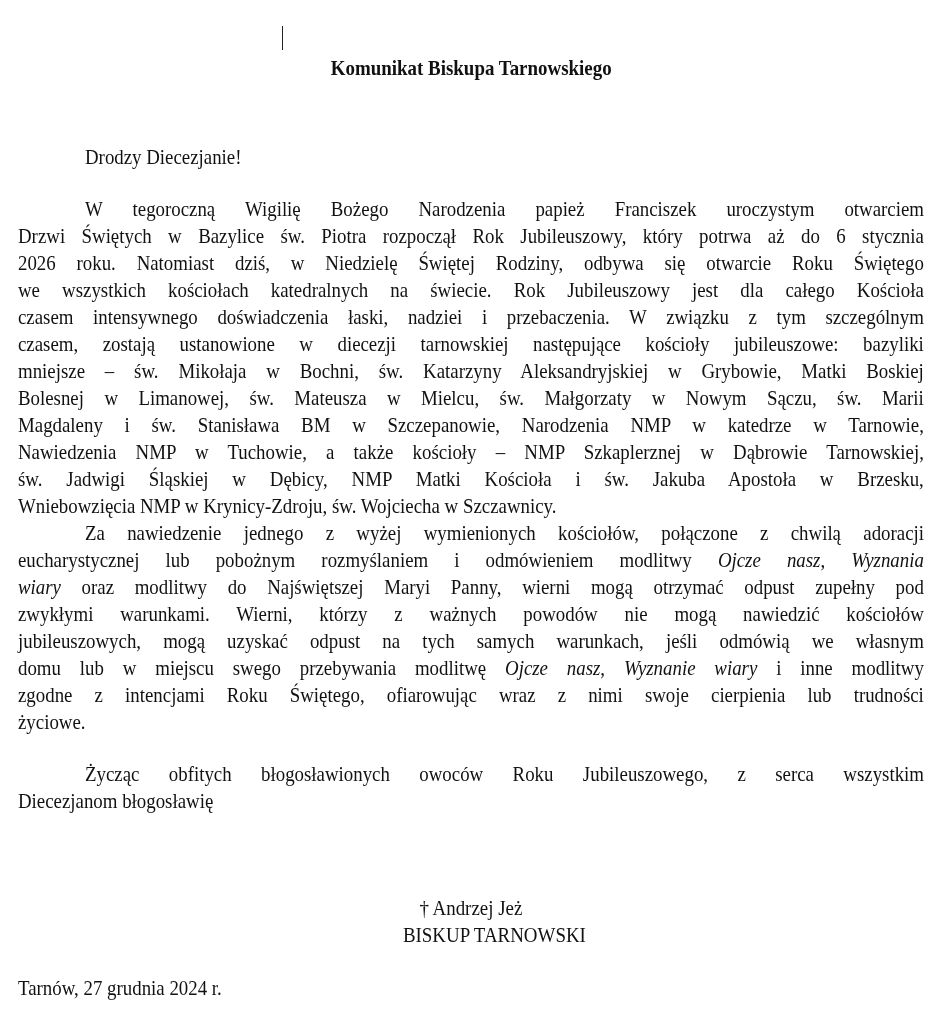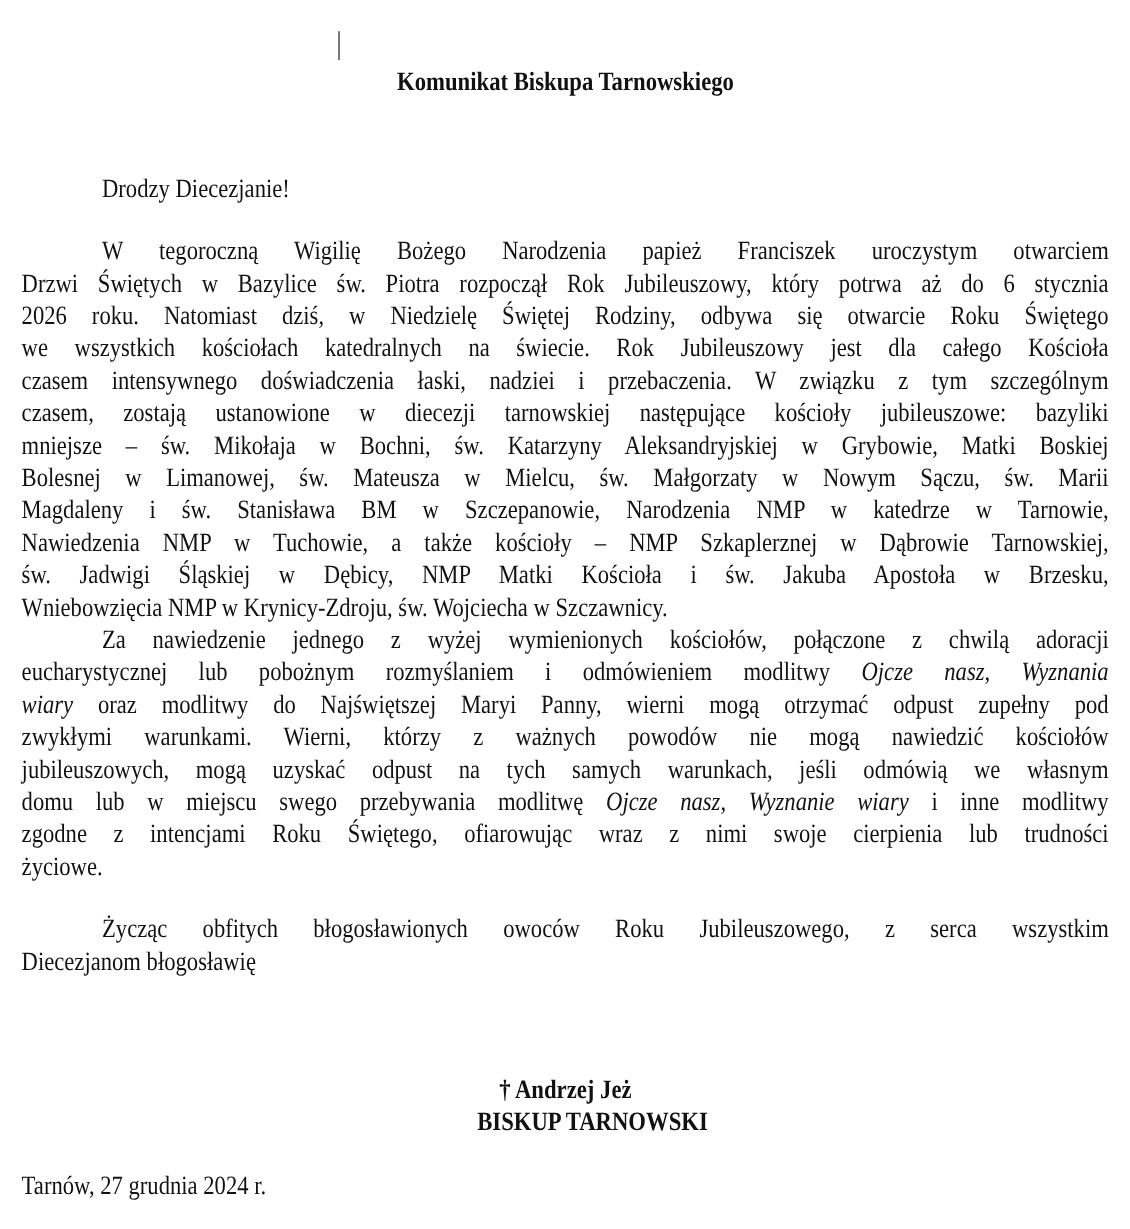--- a/index.html
+++ b/index.html
@@ -12,21 +12,21 @@
   .t1 { top:24px;margin-top:30px; }
   .t2 { top:52px; }
   .caret { position:absolute; left:282px; top:26px; width:1px; height:24px; background:#222; }
   .line { position:absolute; left:18px; width:1057px; font-size:22px; line-height:27px;
           white-space:nowrap; transform:scaleX(0.857); transform-origin:left top;
           text-align:justify; text-align-last:justify; }
   .line.last { text-align-last:left; }
   .line.ind { left:85px; width:979px; }
   .solo { position:absolute; font-size:22px; line-height:27px; white-space:nowrap;
           transform:scaleX(0.857); transform-origin:left top; }
-  .center { position:absolute; left:0; width:942px; text-align:center; font-size:22px; line-height:27px;font-weight:bold; }
+  .center { position:absolute; left:0; width:942px; text-align:center; font-size:22px; line-height:27px; }
   .center .inner { display:inline-block; transform:scaleX(0.86); white-space:nowrap; }
   i { font-style:italic; }
 </style>
 </head>
 <body>
 
 <div class="page">
   <div class="caret"></div>
   <div class="title t1"><span class="inner">Komunikat Biskupa Tarnowskiego</span></div>
 

